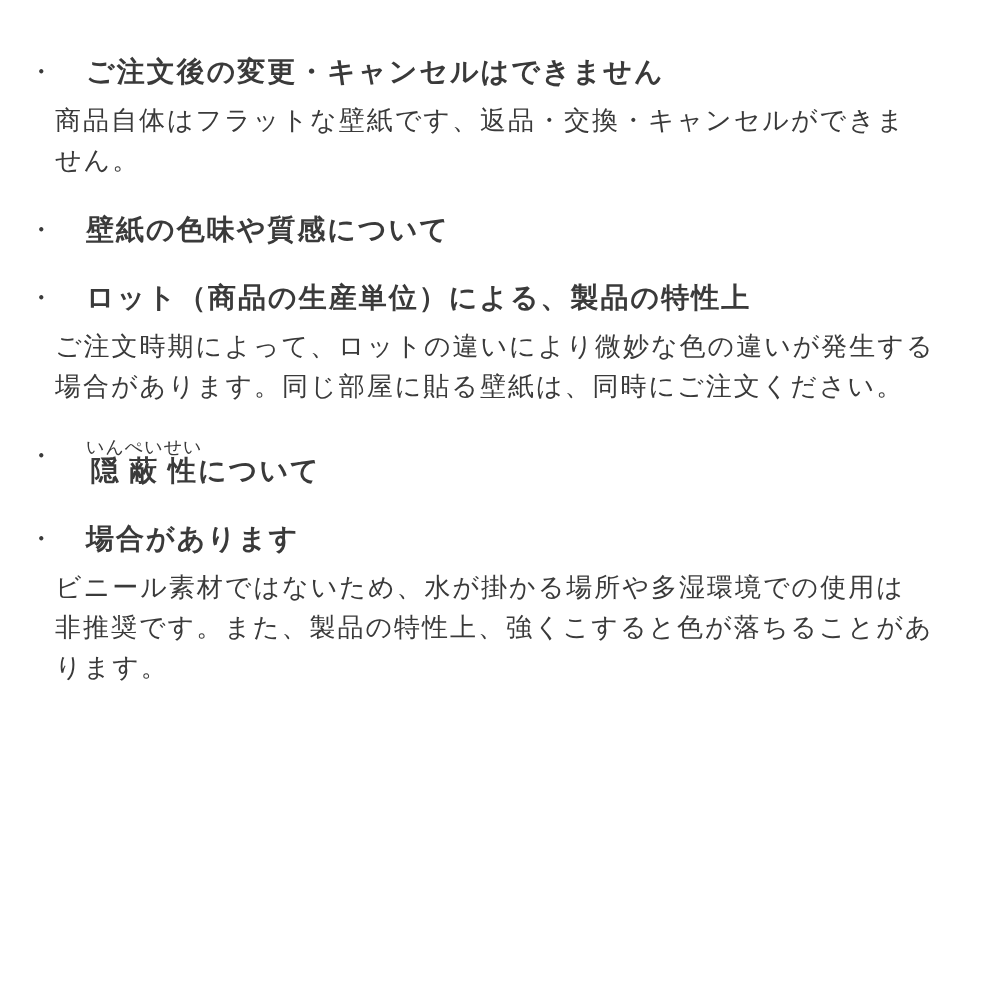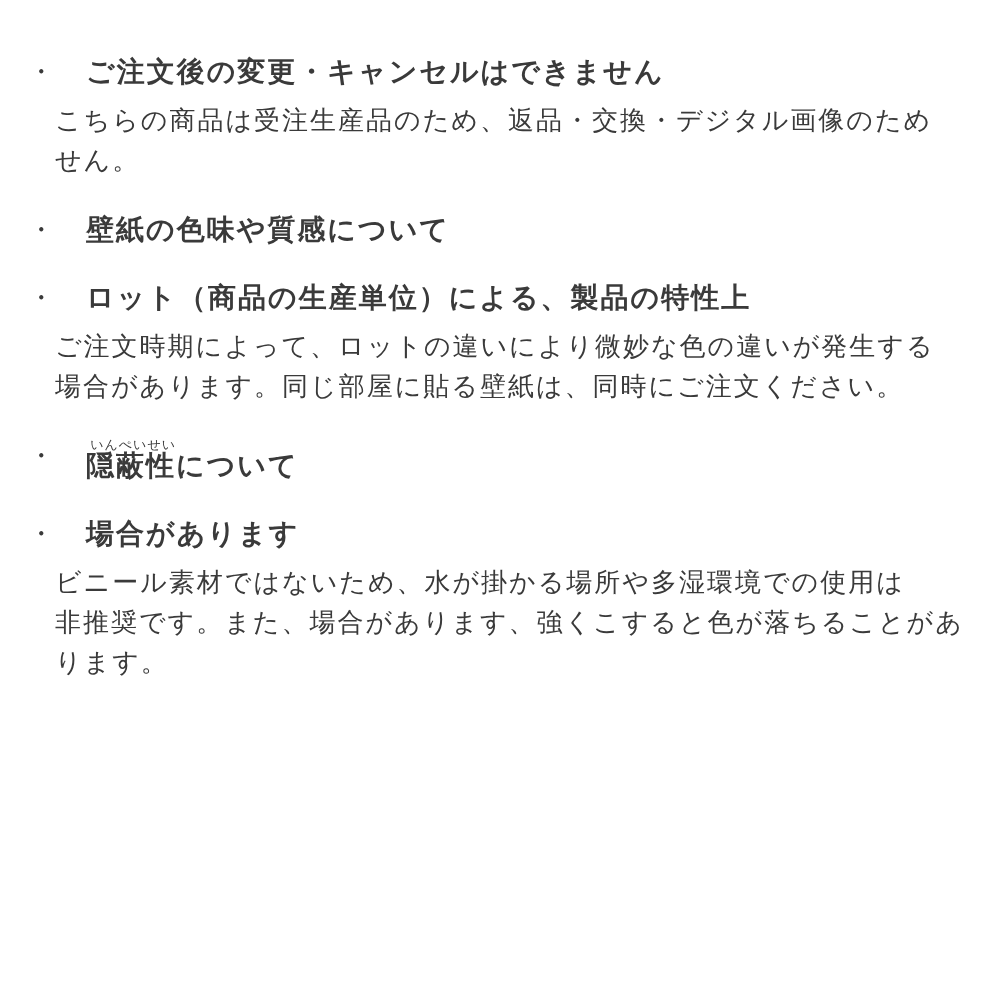--- a/index.html
+++ b/index.html
@@ -36,37 +36,37 @@
   .heading-text { flex: 1; margin-left: 31px; }
   .section-body {
     font-size: 26px;
     line-height: 40px;
     letter-spacing: 2px;
     margin-left: 25px;
     white-space: pre-line;
   }
   ruby { ruby-position: over; }
   rt {
-    font-size: 13px;
+    font-size: 18px;
     font-weight: 400;
     letter-spacing: 1px;
     text-align: right;
   }
 </style>
 </head>
 <body style="color: rgb(58, 58, 58); background: rgb(255, 255, 255);">
 
 <div class="notice-list">
 
   <div class="section">
     <div class="section-heading">
       <span class="bullet">・</span>
       <span class="heading-text">ご注文後の変更・キャンセルはできません</span>
     </div>
-    <div class="section-body">こちらの商品は受注生産品のため、返品・交換・デジタル画像のため
+    <div class="section-body">商品自体はフラットな壁紙です、返品・交換・キャンセルができま
 せん。</div>
   </div>
 
   <div class="section">
     <div class="section-heading">
       <span class="bullet">・</span>
       <span class="heading-text">壁紙の色味や質感について</span>
     </div>
   </div>
 
@@ -85,17 +85,17 @@
       <span class="heading-text"><ruby><span>隠蔽性</span><rt>いんぺいせい</rt></ruby><span>について</span></span>
     </div>
   </div>
 
   <div class="section">
     <div class="section-heading">
       <span class="bullet">・</span>
       <span class="heading-text">場合があります</span>
     </div>
     <div class="section-body">ビニール素材ではないため、水が掛かる場所や多湿環境での使用は
-非推奨です。また、場合があります、強くこすると色が落ちることがあ
+非推奨です。また、製品の特性上、強くこすると色が落ちることがあ
 ります。</div>
   </div>
 
 </div>
 
 </body></html>

